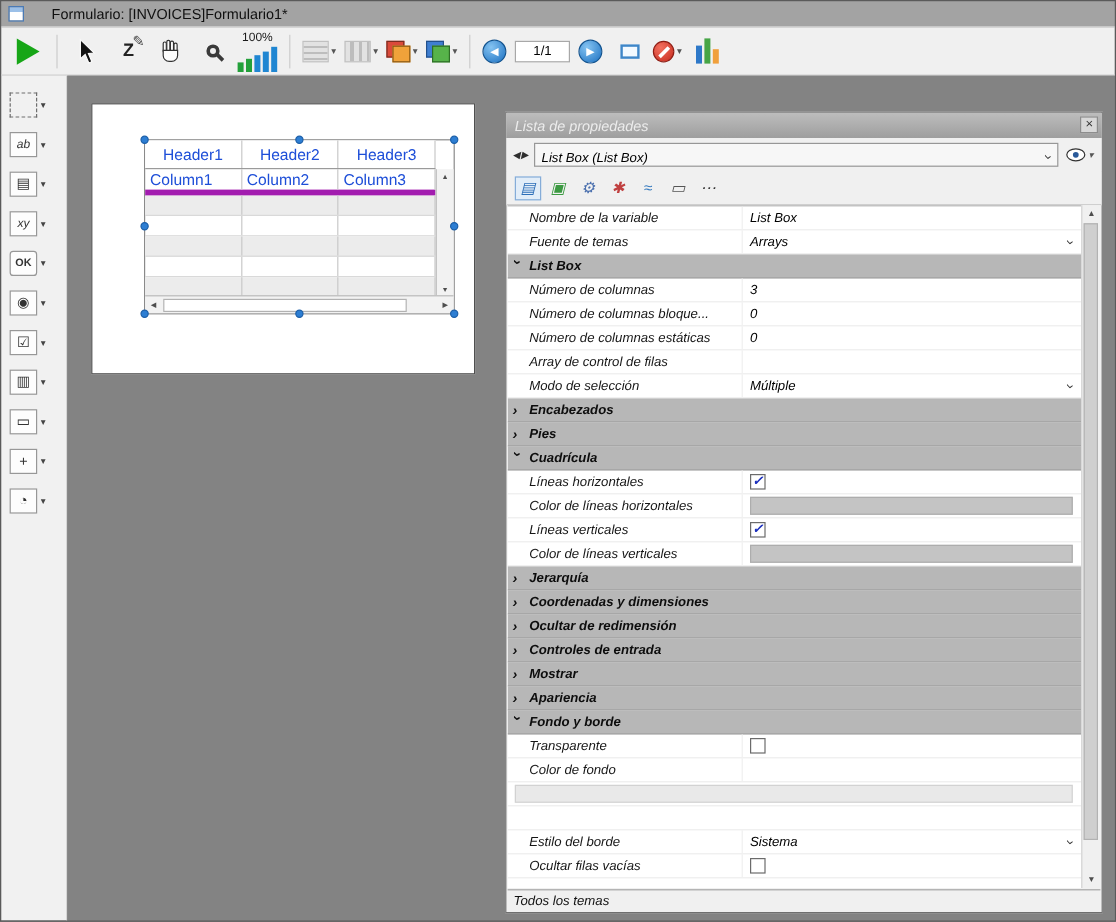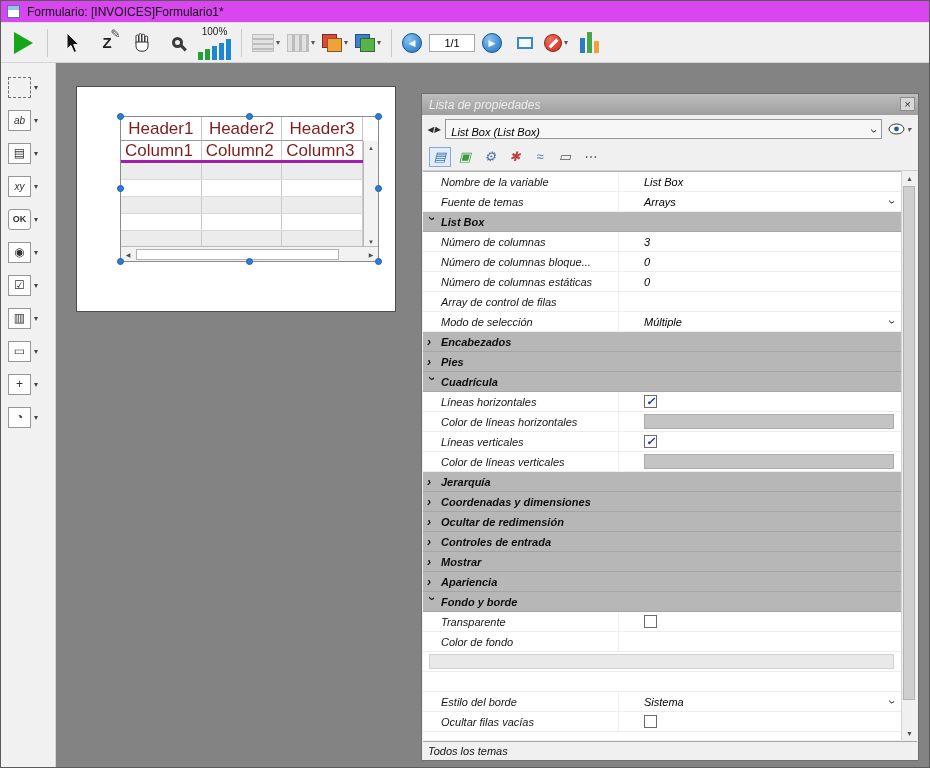--- a/index.html
+++ b/index.html
@@ -1,20 +1,20 @@
 <!DOCTYPE html>
 <html><head>
 <meta charset="utf-8">
 <style>
   * { margin:0; padding:0; box-sizing:border-box; }
   body { font-family:"Liberation Sans", sans-serif; background:#555; }
   .window { position:relative; width:930px; height:768px; background:#838383; overflow:hidden; border:1px solid #5a5a5a; }
 
   
-  .titlebar { position:absolute; top:0; left:0; right:0; height:22px; background:#d946ef; border-bottom:1px solid #e2e2e2; display:flex; align-items:center; gap:7px; padding-left:6px; font-size:12px; color:#101010; }
+  .titlebar { position:absolute; top:0; left:0; right:0; height:22px; background:#a3a3a3; border-bottom:1px solid #e2e2e2; display:flex; align-items:center; gap:23px; padding-left:6px; font-size:12px; color:#101010; }
   .app-icon { width:13px; height:13px; border:1px solid #4a7ab5; background:linear-gradient(#9cc0e8 0 4px, #ffffff 4px); }
 
   
   .toolbar { position:absolute; top:22px; left:0; right:0; height:40px; background:#f0f0f0; border-bottom:1px solid #d5d5d5; display:flex; align-items:center; padding:0 8px; gap:7px; }
   .tb { height:30px; min-width:28px; border:none; background:transparent; display:flex; align-items:center; justify-content:center; cursor:default; }
   .sep { width:1px; height:28px; background:#cccccc; margin:0 3px; }
   .play-tri { width:0; height:0; border-left:19px solid #17a617; border-top:11px solid transparent; border-bottom:11px solid transparent; }
   .ztool { position:relative; font-size:15px; font-weight:bold; color:#222; }
   .ztool .pen { position:absolute; right:-9px; top:-7px; font-size:12px; font-weight:normal; color:#444; }
   .mag { width:11px; height:11px; border:3px solid #3a3a3a; border-radius:50%; position:relative; }
@@ -59,22 +59,22 @@
   .pal-icon.dashed { border:1px dashed #6e6e6e; background:transparent; }
   .pal-icon.okbtn { font-size:9px; font-weight:bold; border-radius:3px; }
   .pal-icon.small-text { font-size:10px; font-style:italic; }
   .pal-arrow { font-size:8px; color:#444; }
 
   
   .canvas { position:absolute; left:55px; top:62px; right:0; bottom:0; background:#838383; }
   .form-view { position:absolute; left:20px; top:23px; width:320px; height:226px; background:#ffffff; border:1px solid #4f4f4f; }
   .listbox { position:absolute; left:43px; top:29px; width:259px; height:146px; background:#fff; border:1px solid #8a8a8a; }
   .lb-headerrow { display:flex; height:24px; border-bottom:1px solid #9a9a9a; margin-right:15px; background:#fff; }
-  .lb-colrow { display:flex; height:22px; border-bottom:3px solid #a21caf; margin-right:15px; }
-  .lb-cell { width:81px; border-right:1px solid #c9c9c9; font-size:17px; color:#7f1d1d; display:flex; align-items:center; overflow:hidden; }
+  .lb-colrow { display:flex; height:22px; border-bottom:5px solid #a21caf; margin-right:15px; }
+  .lb-cell { width:81px; border-right:1px solid #c9c9c9; font-size:13px; color:#1d4ed8; display:flex; align-items:center; overflow:hidden; }
   .lb-hdr { justify-content:center; }
   .lb-colrow .lb-cell, .lb-row .lb-cell { padding-left:4px; }
   .lb-row { display:flex; height:17px; border-bottom:1px solid #d9d9d9; margin-right:15px; }
   .lb-row.odd { background:#ececec; }
   .lb-vscroll { position:absolute; top:24px; right:0; width:15px; height:107px; background:#f2f2f2; border-left:1px solid #b9b9b9; }
   .sb-arrow { position:absolute; left:0; width:14px; height:13px; font-size:6px; color:#4e4e4e; display:flex; align-items:center; justify-content:center; }
   .sb-arrow.up { top:0; }
   .sb-arrow.down { bottom:0; }
   .lb-hscroll { position:absolute; left:0; right:0; bottom:0; height:15px; background:#f2f2f2; border-top:1px solid #b9b9b9; display:flex; align-items:center; }
   .lb-hscroll .hs-arrow { width:14px; font-size:6px; color:#4e4e4e; text-align:center; }
@@ -91,21 +91,21 @@
   .pclose { position:absolute; right:3px; top:3px; width:15px; height:14px; background:#d8d8d8; border:1px solid #8d8d8d; color:#333; font-size:11px; line-height:12px; text-align:center; }
   .selector-row { position:absolute; top:21px; left:0; right:0; height:28px; display:flex; align-items:center; gap:4px; padding:0 5px; background:#f0f0f0; }
   .objnav { font-size:8px; color:#2e2e2e; letter-spacing:1px; }
   .obj-dd { flex:1; height:20px; background:#f7f7f7; border:1px solid #979797; display:flex; align-items:flex-end; padding:0 5px; font-size:11px; color:#000; }
   .ddchev { margin-left:auto; transform:rotate(90deg); font-size:12px; color:#333; }
   .eye-btn { display:flex; align-items:center; gap:2px; padding:0 2px; }
   .theme-toolbar { position:absolute; top:49px; left:0; right:0; height:28px; display:flex; align-items:center; gap:3px; padding:0 7px; background:#f0f0f0; border-bottom:1px solid #cfcfcf; }
   .theme-btn { width:22px; height:20px; display:flex; align-items:center; justify-content:center; font-size:13px; border:1px solid transparent; }
   .theme-btn.sel { background:#e2edf8; border-color:#85acd8; }
   .prop-grid { position:absolute; top:77px; left:1px; right:17px; bottom:20px; background:#ffffff; border-top:1px solid #b5b5b5; overflow:hidden; }
-  .prow { display:flex; align-items:center; height:20px; border-bottom:1px solid #ededed; font-size:11px;gap:19px; }
+  .prow { display:flex; align-items:center; height:20px; border-bottom:1px solid #ededed; font-size:11px; }
   .prow.section { background:#b7b7b7; border-bottom:1px solid #a4a4a4; font-weight:bold; color:#0d0d0d; padding-left:4px; gap:5px; }
   .chev { width:9px; font-size:12px; line-height:1; color:#111; }
   .chev.open { transform:rotate(90deg) translateX(-1px); }
   .sec-label { font-size:11px; }
   .plabel { width:196px; height:100%; padding-left:18px; display:flex; align-items:center; color:#161616; border-right:1px solid #efefef; white-space:nowrap; overflow:hidden; }
   .pvalue { flex:1; height:100%; display:flex; align-items:center; padding:0 7px 0 6px; position:relative; }
   .ptext { font-size:11px; color:#000; white-space:nowrap; }
   .vchev { position:absolute; right:7px; transform:rotate(90deg); font-size:12px; color:#333; }
   .cbox { width:13px; height:13px; border:1px solid #6b6b6b; background:#fff; font-size:11px; line-height:11px; text-align:center; color:#1b2fbd; font-weight:bold; }
   .colorbar { flex:1; height:15px; background:#c4c4c4; border:1px solid #adadad; }

